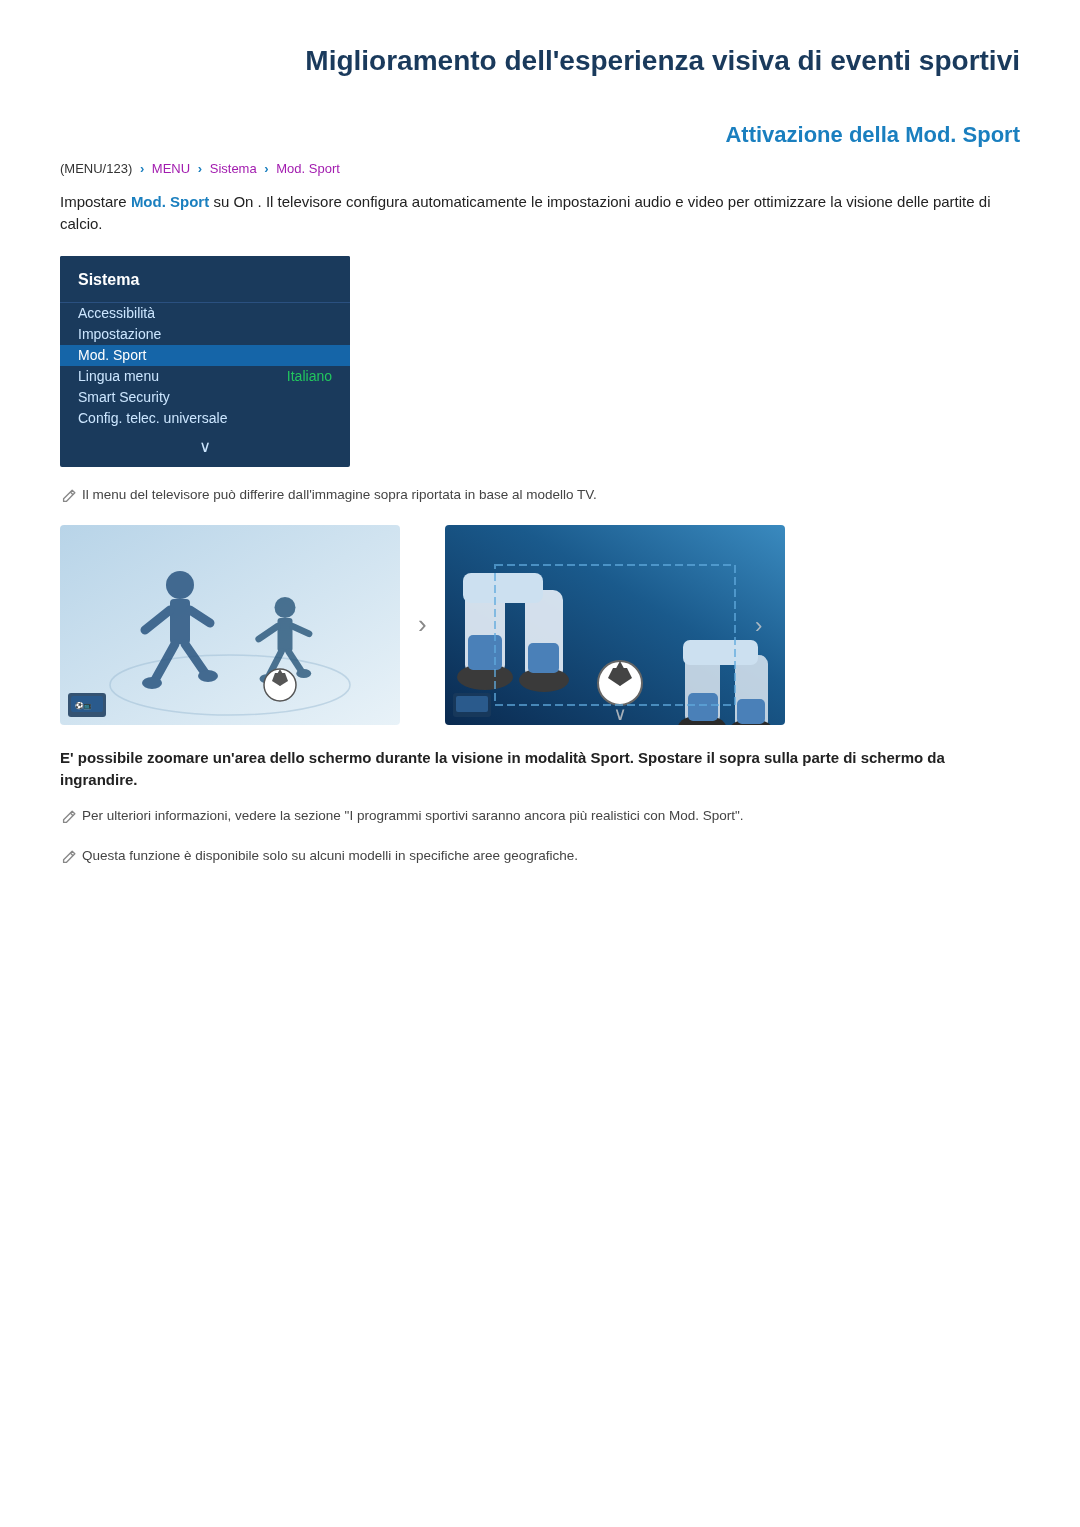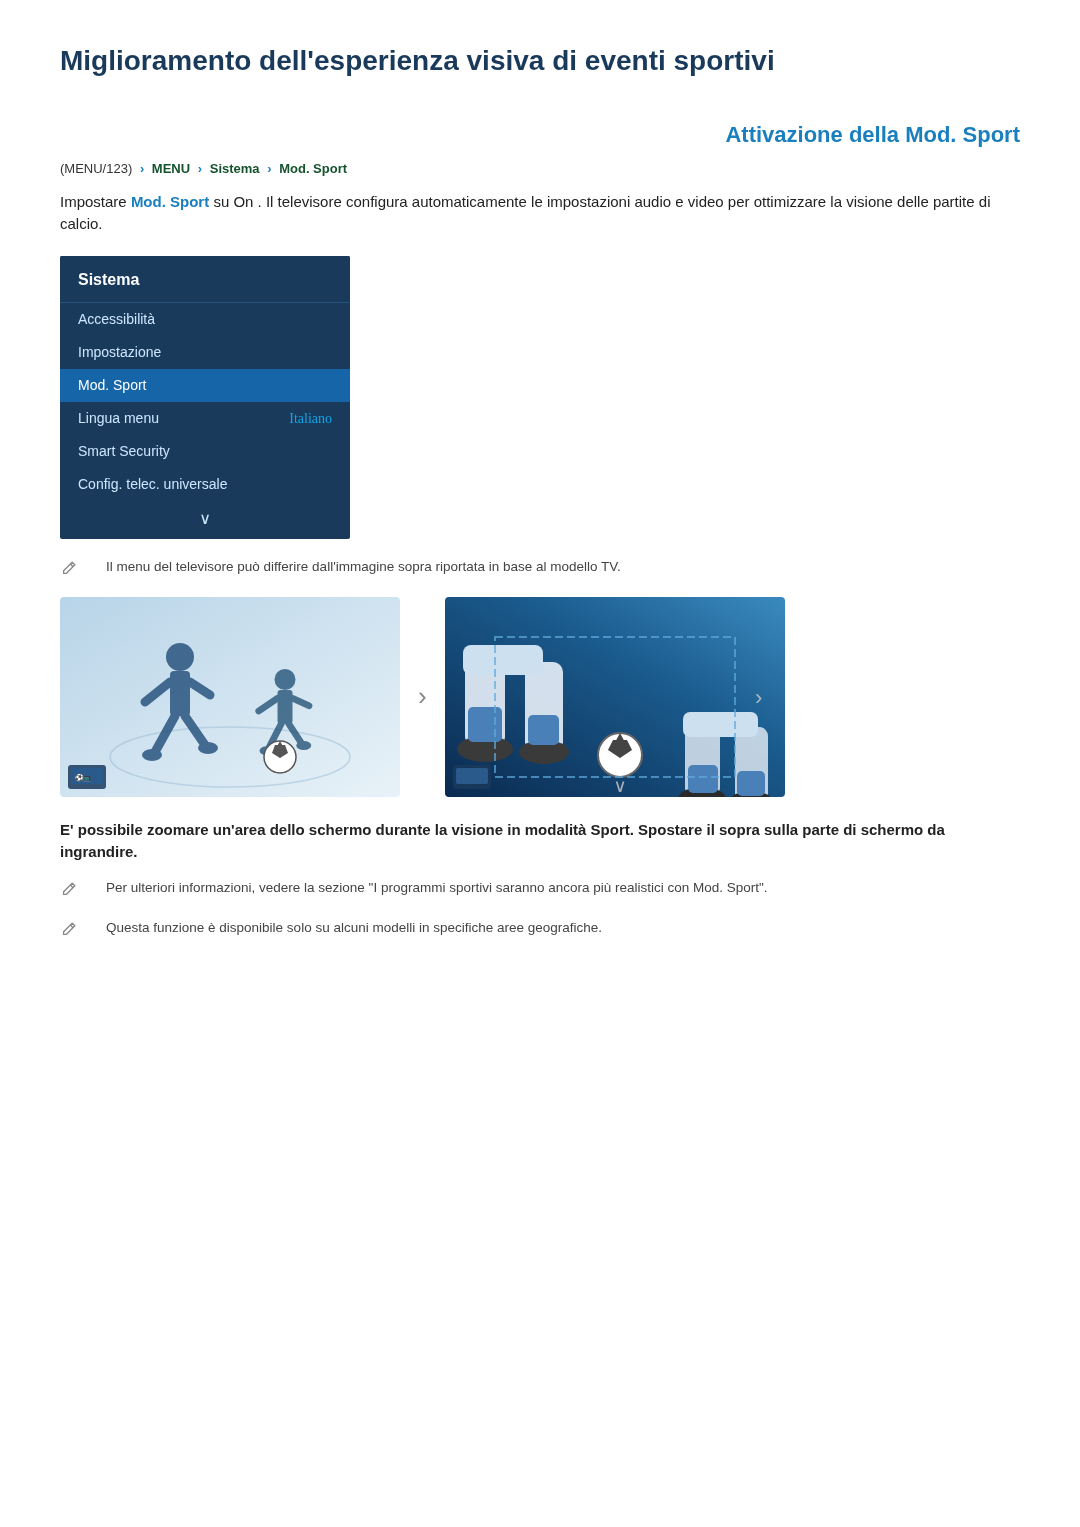--- a/index.html
+++ b/index.html
@@ -11,38 +11,39 @@
       line-height: 1.5;
       padding: 40px 60px;
       max-width: 1080px;
     }
 
     h1 {
       font-size: 28px;
       font-weight: 700;
       color: #1a3a5c;
       margin-bottom: 36px;
+      text-align: right;
     }
 
     h2 {
       font-size: 22px;
       font-weight: 700;
       color: #1a7fbf;
       margin-bottom: 8px;
       text-align: right;
     }
 
     .breadcrumb {
       font-size: 13px;
       margin-bottom: 12px;
       color: #333;
     }
 
     .breadcrumb span.paren { color: #333; }
-    .breadcrumb span.link { color: #14532d; font-weight: 700; text-align: right; }
+    .breadcrumb span.link { color: #a21caf; font-weight: 400; text-align: right; }
     .breadcrumb span.arrow { color: #1a7fbf; font-weight: 700; margin: 0 4px; }
 
     .intro-text {
       font-size: 15px;
       color: #222;
       margin-bottom: 20px;
     }
 
     .intro-text span.highlight { color: #1a7fbf; font-weight: 700; }
     .intro-text span.bold { font-weight: 400; }
@@ -59,52 +60,51 @@
     .tv-menu-header {
       background: #1a3a5c;
       color: #fff;
       font-size: 16px;
       font-weight: 600;
       padding: 12px 18px 10px 18px;
       border-bottom: 1px solid #2a5080;
     }
 
     .tv-menu-item {
-      padding: 6px 18px;
+      padding: 0 18px;
       font-size: 14px;
       color: #cce6ff;
       background: #1a3a5c;
       display: flex;
       justify-content: space-between;
       align-items: flex-end;
     }
 
     .tv-menu-item.selected {
       background: #1565a8;
       color: #fff;
     }
 
     .tv-menu-item .item-value {
-      color: #0ea5e9;
+      color: #22c55e;
       font-size: 14px;
-      font-family: Liberation Serif, serif;
     }
 
     .tv-menu-chevron {
       text-align: center;
       color: #cce6ff;
       padding: 6px 0 8px 0;
       font-size: 16px;
     }
 
     
     .note {
       display: flex;
       align-items: flex-start;
-      gap: 28px;
+      gap: 4px;
       margin-bottom: 14px;
       font-size: 13.5px;
       color: #444;
     }
 
     .note .pen-icon {
       flex-shrink: 0;
       margin-top: 2px;
     }
 

